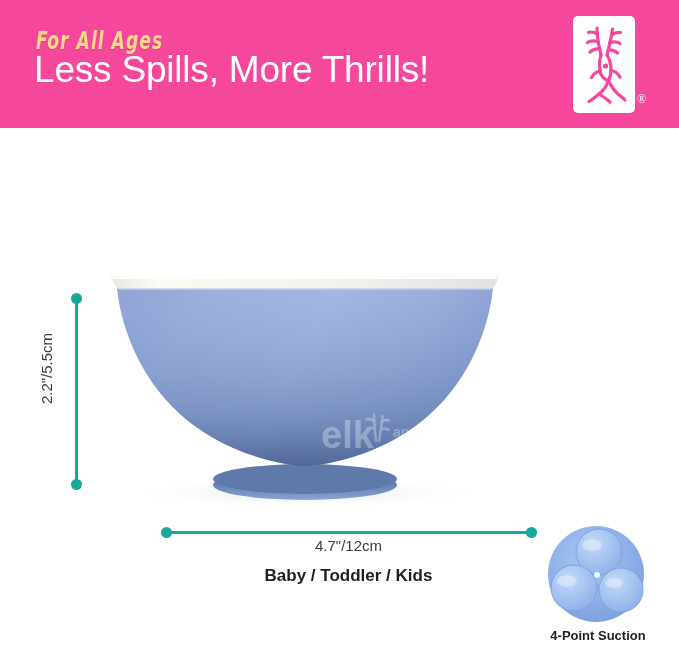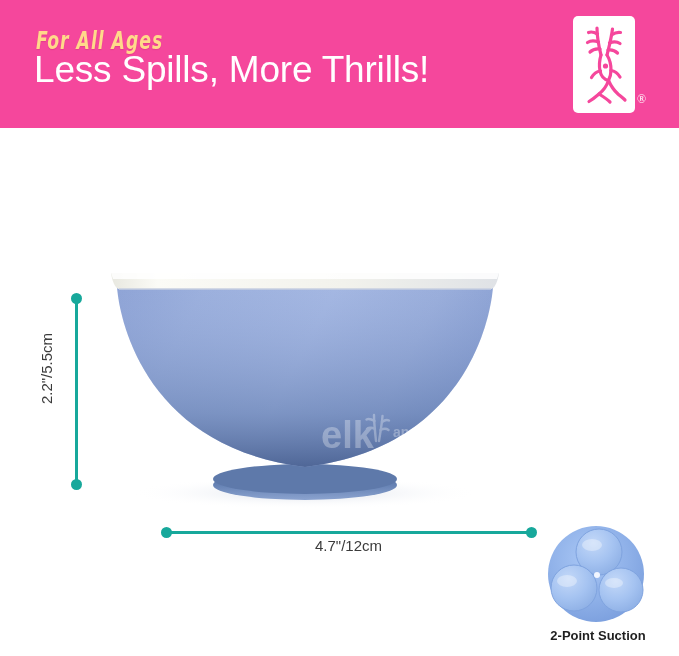--- a/index.html
+++ b/index.html
@@ -304,20 +304,21 @@
   <div class="dim-line-v"></div>
   <div class="dot dot-v-top"></div>
   <div class="dot dot-v-bot"></div>
   <div class="dim-label-v">2.2"/5.5cm</div>
 
   <div class="dim-line-h"></div>
   <div class="dot dot-h-left"></div>
   <div class="dot dot-h-right"></div>
   <div class="dim-label-h">4.7"/12cm</div>
 
+  <div class="age-label">Baby / Toddler / Kids</div>
 
   <div class="suction-inset">
     <svg width="110" height="100" viewBox="0 0 110 100">
       <defs>
         <radialGradient id="discGrad" cx="0.42" cy="0.34" r="0.72">
           <stop offset="0" stop-color="#a9c7f5"></stop>
           <stop offset="0.6" stop-color="#8eb0e8"></stop>
           <stop offset="1" stop-color="#7a9edd"></stop>
         </radialGradient>
         <radialGradient id="cupGrad" cx="0.38" cy="0.30" r="0.78">
@@ -332,16 +333,16 @@
       <circle cx="56" cy="28" r="23" fill="url(#cupGrad)" stroke="#7fa3df" stroke-width="1"></circle>
       <circle cx="31" cy="64" r="23" fill="url(#cupGrad)" stroke="#7fa3df" stroke-width="1"></circle>
       <circle cx="78" cy="66" r="22" fill="url(#cupGrad)" stroke="#7fa3df" stroke-width="1"></circle>
 
       <ellipse cx="49" cy="21" rx="10" ry="6" fill="#ffffff" opacity="0.35"></ellipse>
       <ellipse cx="24" cy="57" rx="10" ry="6" fill="#ffffff" opacity="0.35"></ellipse>
       <ellipse cx="71" cy="59" rx="9" ry="5" fill="#ffffff" opacity="0.35"></ellipse>
 
       <circle cx="54" cy="51" r="3" fill="#f2f6ff"></circle>
     </svg>
-    <div class="suction-caption">2-Point Suction</div>
+    <div class="suction-caption">4-Point Suction</div>
   </div>
 
 </div>
 
 </body></html>

